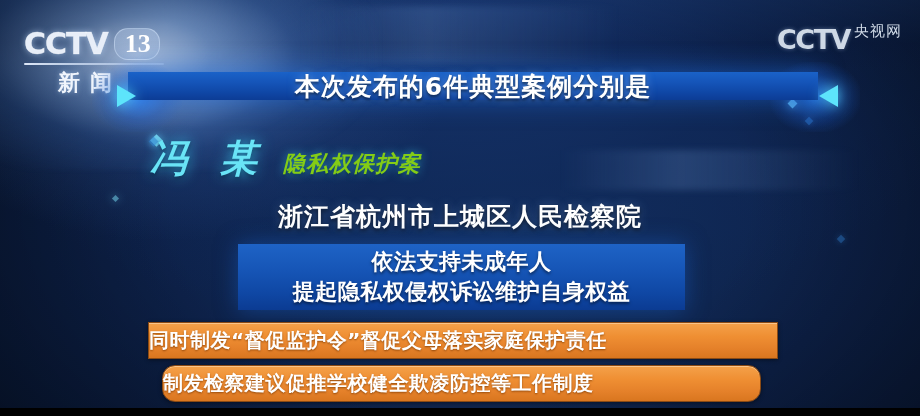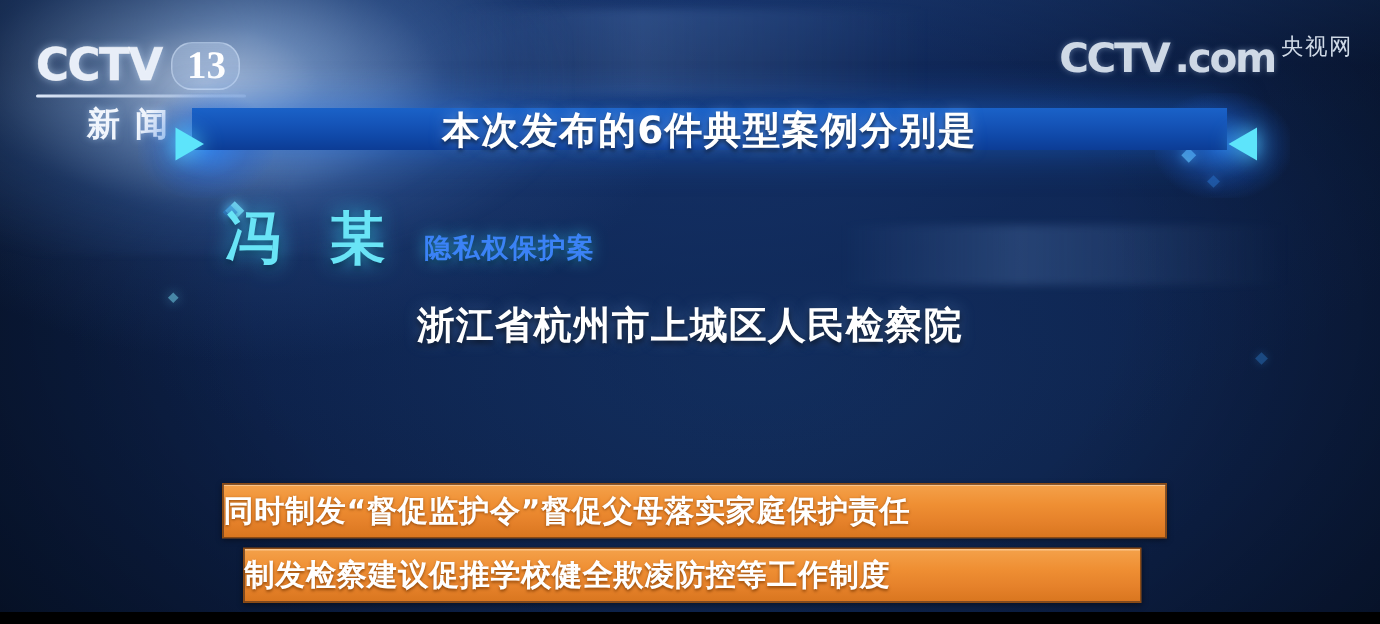--- a/index.html
+++ b/index.html
@@ -136,30 +136,30 @@
   .tri-glow {
     position: absolute; width: 90px; height: 70px; top: 62px;
     background: radial-gradient(ellipse at center, rgba(45,135,255,0.75) 0%, rgba(30,95,210,0.30) 45%, rgba(20,60,150,0) 75%);
   }
   .tri-glow.l { left: 92px; }
   .tri-glow.r { right: 60px; }
 
   
   .nameline {
     position: absolute; left: 150px; top: 134px;
-    display: flex; align-items: baseline; gap: 16px;
+    display: flex; align-items: baseline; gap: 16px; font-style: italic;
   }
   .nameline .name {
     font-size: 37px; font-weight: 700; letter-spacing: 10px;
     color: #69e4f6;
     text-shadow: 0 0 14px rgba(60,200,240,0.85), 0 2px 4px rgba(0,20,45,0.8);
   }
   .nameline .casetype {
-    font-size: 18px; font-weight: 700; letter-spacing: 1px;
-    color: #3b82f6;
+    font-size: 22px; font-weight: 700; letter-spacing: 1px;
+    color: #84cc16;
     text-shadow: 0 0 10px rgba(60,200,240,0.7), 0 2px 3px rgba(0,20,45,0.75);
   }
 
   
   .agency {
     position: absolute; left: 0; right: 0; top: 200px;
     text-align: center;
     font-size: 25px; font-weight: 700; letter-spacing: 1px;
     color: #ffffff;
     text-shadow: 0 2px 4px rgba(0,0,0,0.7), 0 0 10px rgba(140,190,255,0.4);
@@ -187,21 +187,21 @@
     border: 1px solid #8a4a14;
     box-shadow: inset 0 1px 0 rgba(255,225,190,0.55), 0 1px 4px rgba(0,0,0,0.45);
   }
   .orangebar .ln {
     font-size: 20px; font-weight: 700; letter-spacing: 0.5px;
     color: #ffffff;
     text-shadow: 0 1px 2px rgba(120,55,0,0.75);
     white-space: nowrap;
   }
   .orangebar.b1 { left: 148px; top: 322px; width: 628px; }
-  .orangebar.b2 { left: 162px; top: 365px; width: 597px; }
+  .orangebar.b2 { left: 162px; top: 365px; width: 597px; border-radius: 13px; }
 
   
   .bottombar {
     position: absolute; left: 0; right: 0; bottom: 0; height: 8px;
     background: #000;
   }
 </style>
 </head>
 <body>
 
@@ -225,39 +225,42 @@
     <div class="row1">
       <span class="word">CCTV</span>
       <span class="slashbox">13</span>
     </div>
     <div class="underbar"></div>
     <div class="sub">新闻</div>
   </div>
 
   <div class="cctvcom">
     <span class="main">CCTV</span>
-    <span class="main">.com</span>
     <span class="cn">央视网</span>
   </div>
 
   <div class="tri-glow l"></div>
   <div class="tri-glow r"></div>
   <div class="titlebar">
     <div class="label">本次发布的6件典型案例分别是</div>
   </div>
   <div class="tri left"></div>
   <div class="tri right"></div>
 
   <div class="nameline">
     <span class="name">冯 某</span>
     <span class="casetype">隐私权保护案</span>
   </div>
 
   <div class="agency">浙江省杭州市上城区人民检察院</div>
 
+  <div class="bluepanel">
+    <div class="ln">依法支持未成年人</div>
+    <div class="ln">提起隐私权侵权诉讼维护自身权益</div>
+  </div>
 
   <div class="orangebar b1">
     <span class="ln">同时制发“督促监护令”督促父母落实家庭保护责任</span>
   </div>
   <div class="orangebar b2">
     <span class="ln">制发检察建议促推学校健全欺凌防控等工作制度</span>
   </div>
 
   <div class="bottombar"></div>
 </div>

